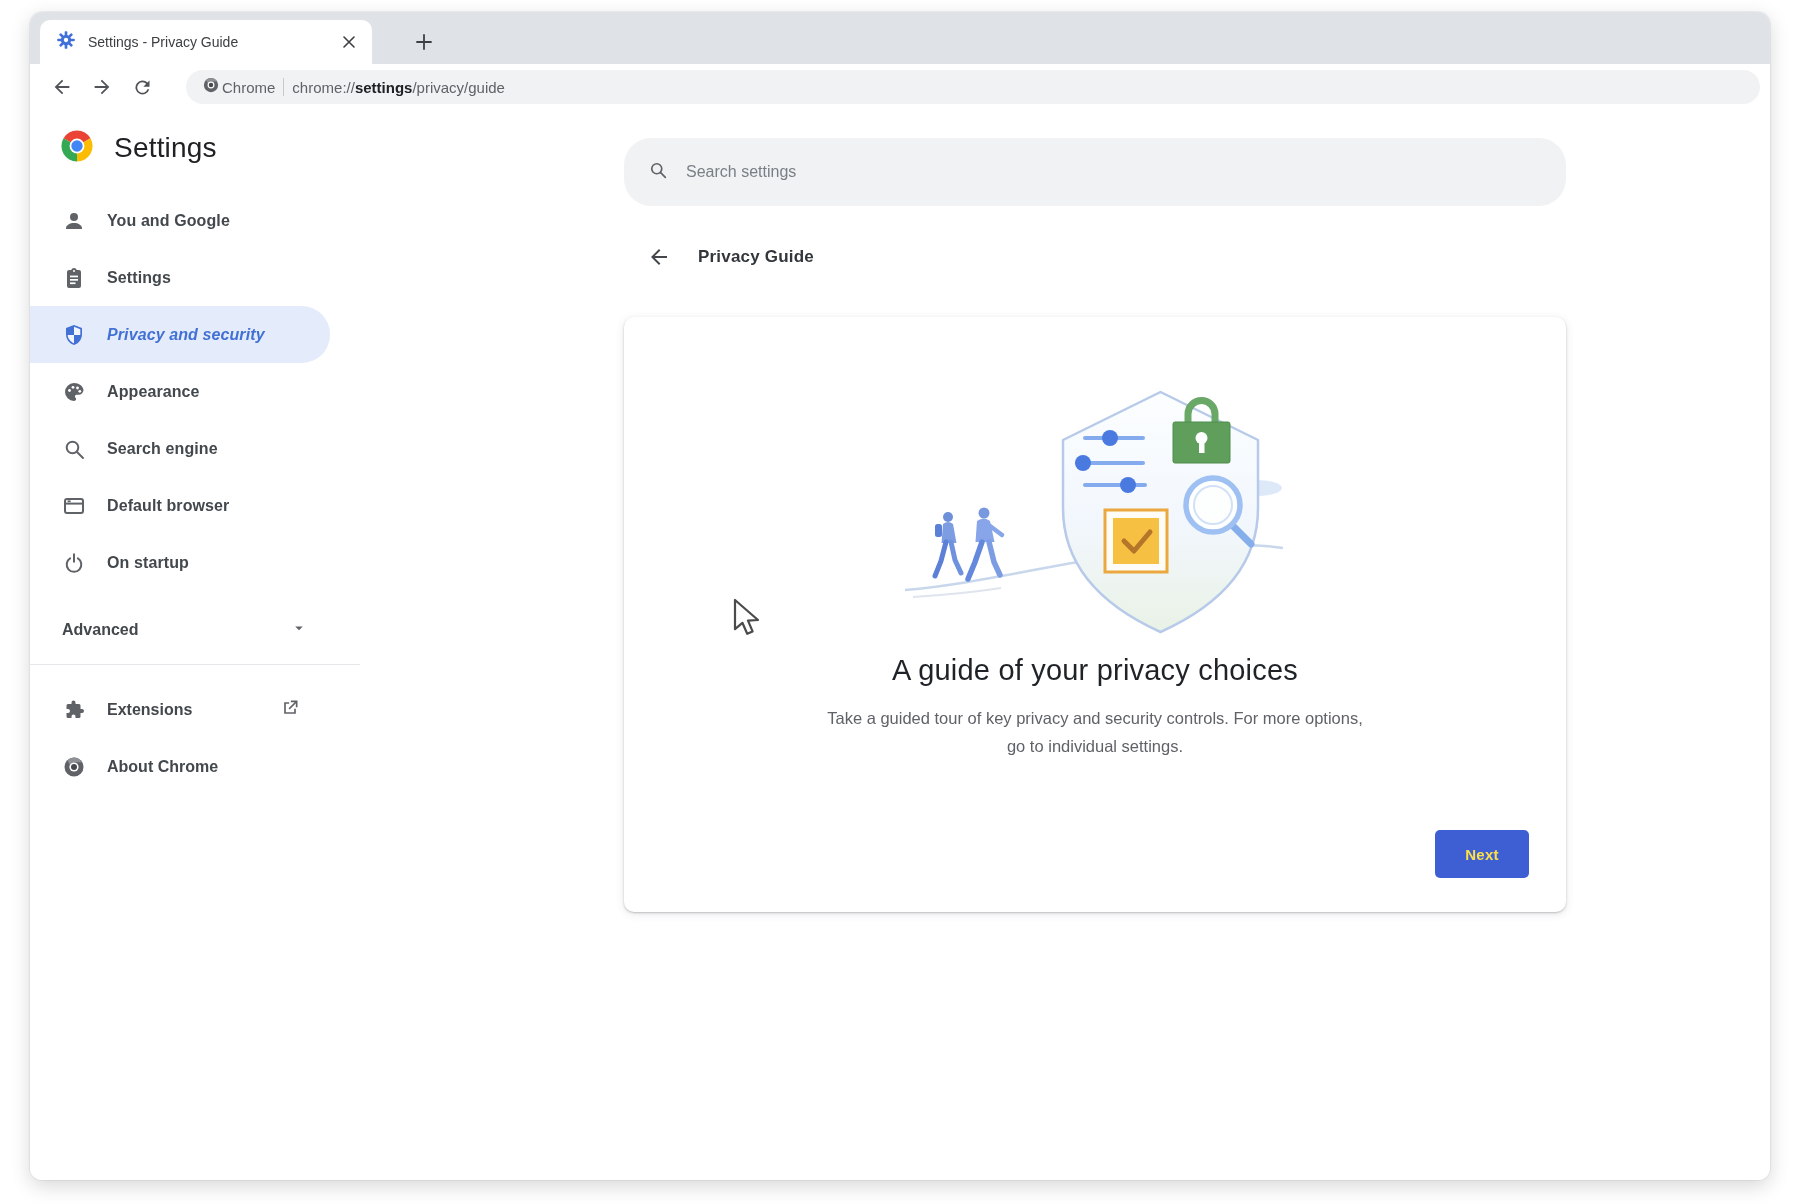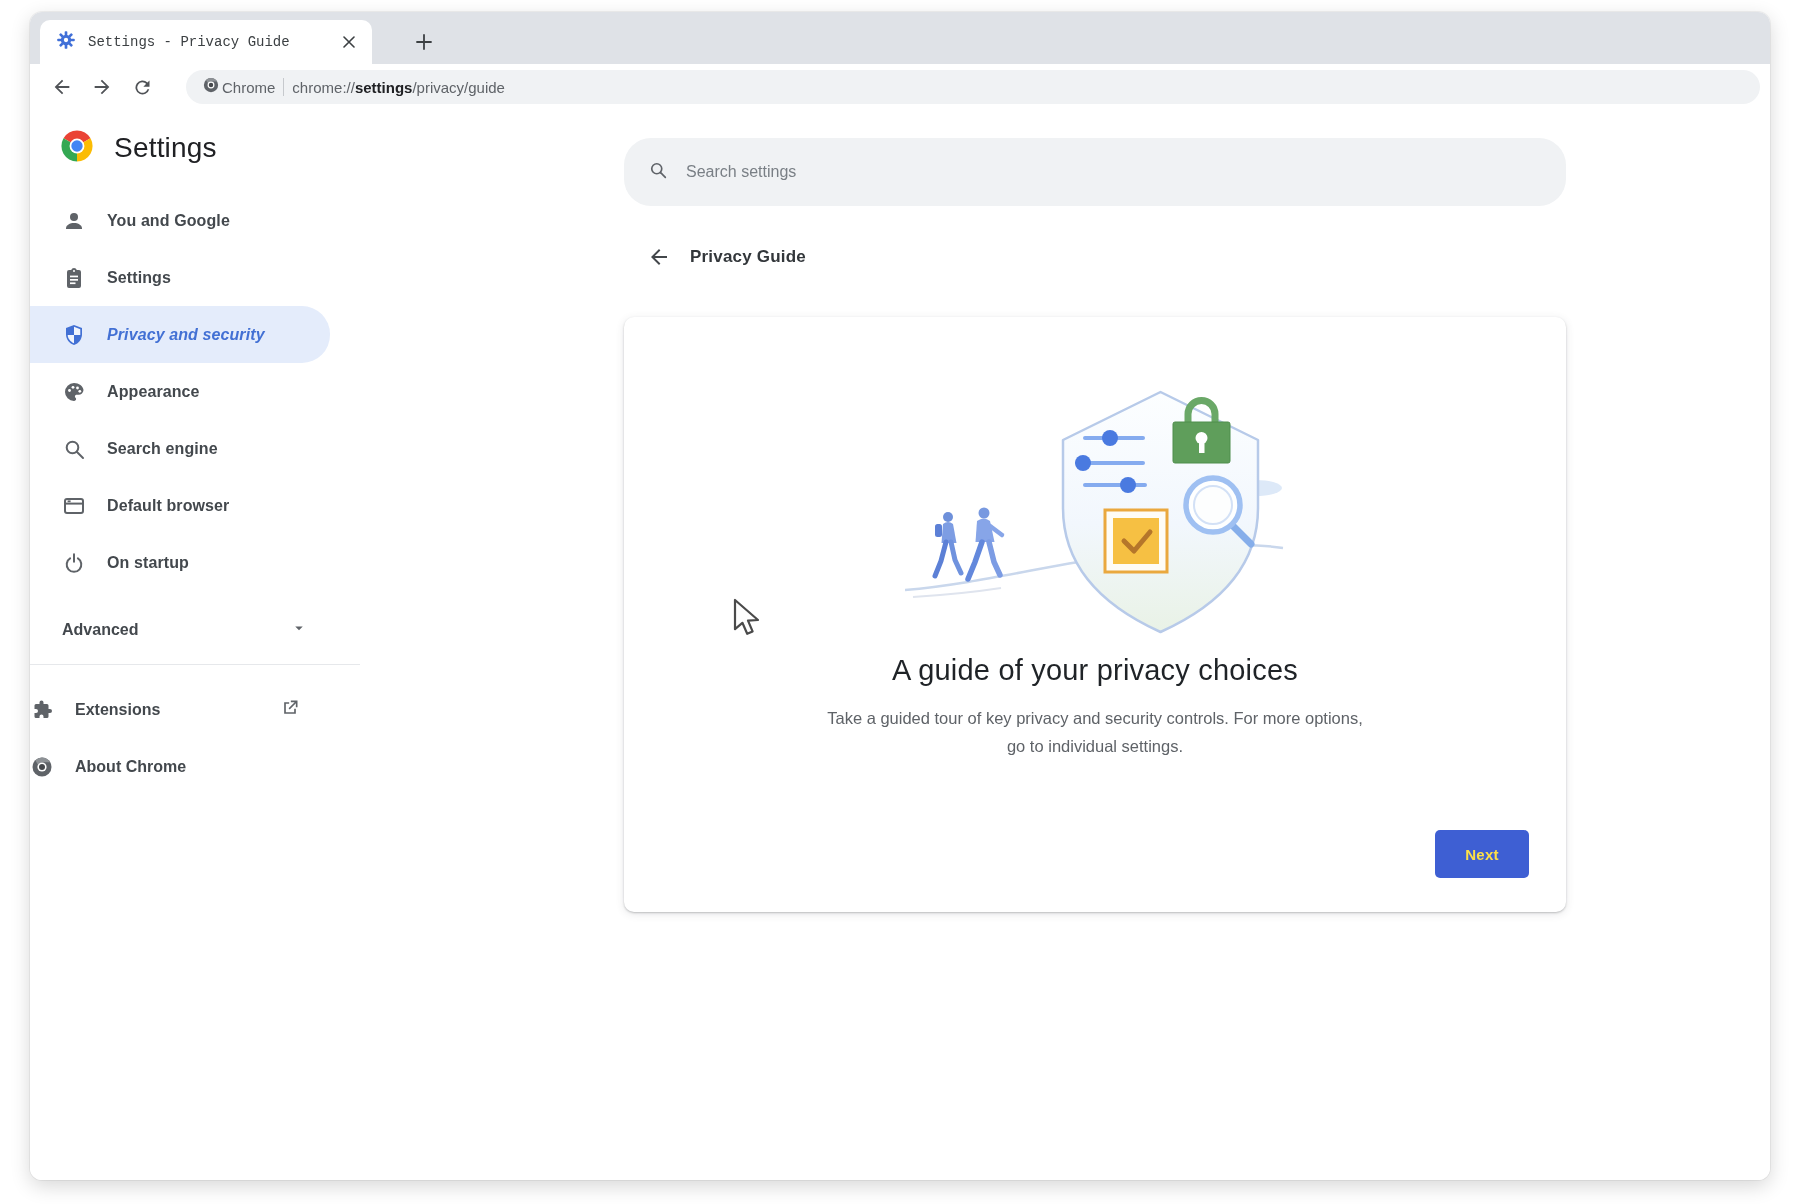--- a/index.html
+++ b/index.html
@@ -4,21 +4,21 @@
 <style>
   * { margin:0; padding:0; box-sizing:border-box; }
   html,body { width:1800px; height:1204px; background:#ffffff;
     font-family:"Liberation Sans","DejaVu Sans",sans-serif; overflow:hidden; position:relative; }
 
   .window { position:absolute; left:30px; top:12px; width:1740px; height:1168px;
     background:#fff; border-radius:12px; overflow:hidden;
     box-shadow:0 0 0 1px rgba(0,0,0,0.05), 0 6px 20px rgba(0,0,0,0.16); }
 
   
-  .tabstrip { height:52px; background:#dfe2e7; position:relative;font-family:Liberation Mono, monospace; }
+  .tabstrip { height:52px; background:#dfe2e7; position:relative; }
   .tab { position:absolute; left:10px; top:8px; width:332px; height:44px; background:#fff;
     border-radius:10px 10px 0 0; display:flex; align-items:center; padding:0 12px 0 16px; gap:12px; }
   .tab-title { flex:1; font-size:14px; color:#3c4043; white-space:nowrap; overflow:hidden; }
   .tab-close { width:22px; height:22px; display:flex; align-items:center; justify-content:center;
     border-radius:50%; cursor:pointer; }
   .newtab { position:absolute; left:378px; top:14px; width:32px; height:32px; display:flex;
     align-items:center; justify-content:center; border-radius:50%; cursor:pointer; }
 
   
   .toolbar { height:46px; background:#fff; display:flex; align-items:center; padding:0 10px 0 18px; }
@@ -39,35 +39,35 @@
   .nav { margin-top:24px; }
   .nav-item { height:57px; width:300px; display:flex; align-items:center; padding-left:32px; gap:21px;
     cursor:pointer; }
   .nav-item .lbl { font-size:16px; font-weight:700; color:#43484d; letter-spacing:.1px; }
   .nav-item.selected { background:#e4ecfb; border-radius:0 28px 28px 0; }
   .nav-item.selected .lbl { color:#4270d4;font-style:italic; }
   .advanced-row { height:57px; width:300px; margin-top:10px; display:flex; align-items:center;
     justify-content:space-between; padding:0 22px 0 32px; cursor:pointer; }
   .advanced-row .lbl { font-size:16px; font-weight:700; color:#43484d; }
   .divider { border-top:1px solid #e6e8eb; margin:6px 0 16px 0; width:330px; }
-  .footer-item { height:57px; width:300px; display:flex; align-items:center; gap:21px;
+  .footer-item { height:57px; width:300px; display:flex; align-items:center; padding-left:32px; gap:21px;
     cursor:pointer; }
   .footer-item .lbl { flex:1; font-size:16px; font-weight:700; color:#43484d; }
 
   .icon24 { width:24px; height:24px; flex:0 0 24px; }
 
   
   .content { flex:1; }
   .content-inner { width:942px; margin:0 auto; position:relative; }
   .searchbar { margin-top:28px; height:68px; background:#f0f2f4; border-radius:27px;
     display:flex; align-items:center; padding:0 24px; gap:18px; }
   .searchbar input { border:none; background:transparent; outline:none; font-size:16px;
     color:#202124; flex:1; font-family:inherit; }
   .searchbar input::placeholder { color:#797f85; }
-  .page-title-row { margin-top:36px; height:30px; display:flex; align-items:center; gap:16px; padding-left:20px; }
+  .page-title-row { margin-top:36px; height:30px; display:flex; align-items:center; gap:24px; padding-left:20px; }
   .back-btn { width:30px; height:30px; border:none; background:none; display:flex; align-items:center;
     justify-content:center; cursor:pointer; }
   .page-title { font-size:17px; font-weight:700; color:#33373b; letter-spacing:.2px; }
 
   .card { margin-top:45px; height:595px; background:#fff; border-radius:10px; position:relative;
     box-shadow:0 1px 2px rgba(60,64,67,.28), 0 2px 8px rgba(60,64,67,.13); }
   .illustration { display:flex; justify-content:center; padding-top:73px; }
   .card-title { margin-top:12px; text-align:center; font-size:29px; font-weight:400; color:#1f2327;
     line-height:40px; letter-spacing:.2px; }
   .card-desc { margin:14px auto 0; max-width:545px; text-align:center; font-size:16.5px;

